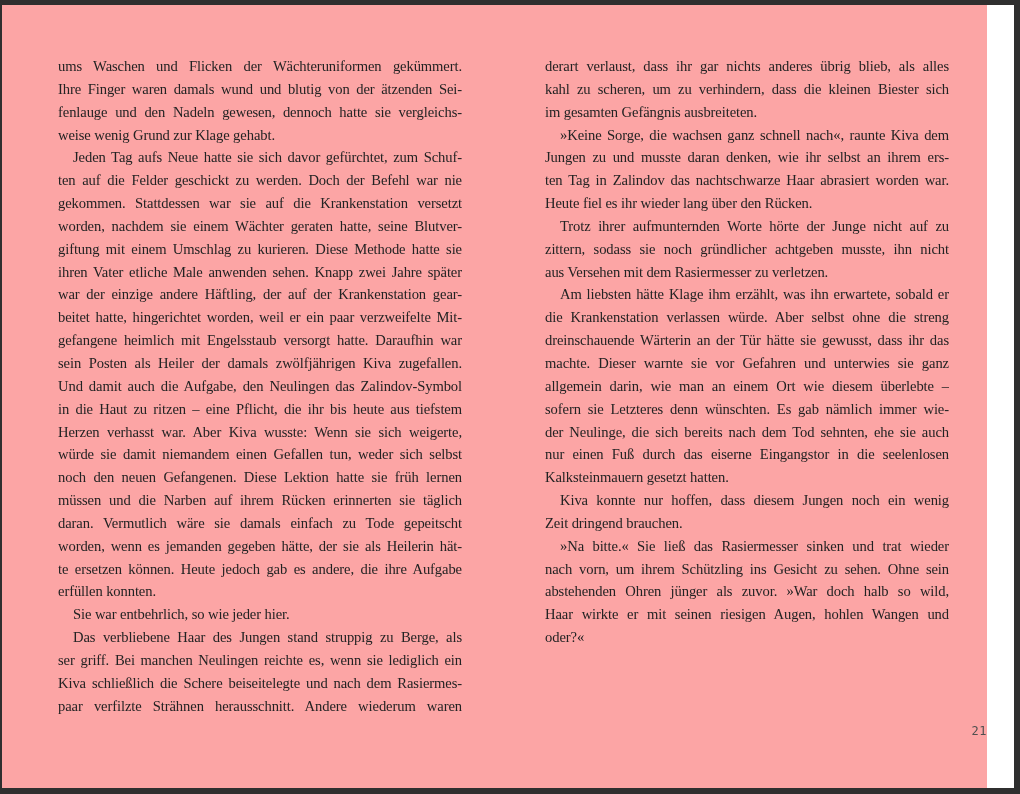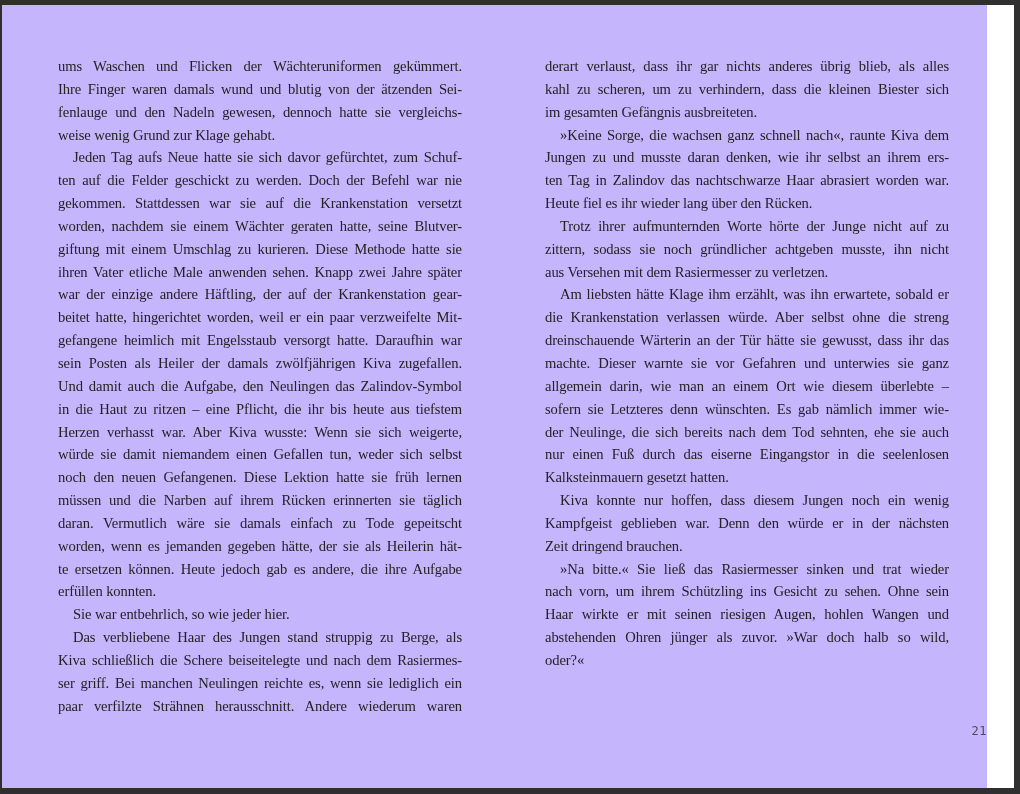--- a/index.html
+++ b/index.html
@@ -19,21 +19,21 @@
   .frame-top    { position: absolute; left: 0; top: 0;    width: 1020px; height: 5px;  background: #2f2f2f; }
   .frame-bottom { position: absolute; left: 0; top: 788px; width: 1020px; height: 6px; background: #2f2f2f; }
   .frame-left   { position: absolute; left: 0; top: 0;    width: 2px;  height: 794px; background: #2f2f2f; }
   .frame-right  { position: absolute; left: 1014px; top: 0; width: 6px; height: 794px; background: #2f2f2f; }
   .spine        { position: absolute; left: 510px; top: 0; width: 3px;  height: 794px; background: #2f2f2f; }
 
   .page {
     position: absolute;
     top: 5px;
     height: 783px;
-    background: #c4b5fd;
+    background: #fca5a5;
   }
   .page-left  { left: 2px;   width: 508px; }
   .page-right { left: 495px; width: 492px; }
 
   .page-text {
     position: absolute;
     top: 50px;
     width: 404px;
     color: #232323;
     font-size: 14.6px;
@@ -96,22 +96,22 @@
         <div class="line">Herzen verhasst war. Aber Kiva wusste: Wenn sie sich weigerte,</div>
         <div class="line">würde sie damit niemandem einen Gefallen tun, weder sich selbst</div>
         <div class="line">noch den neuen Gefangenen. Diese Lektion hatte sie früh lernen</div>
         <div class="line">müssen und die Narben auf ihrem Rücken erinnerten sie täglich</div>
         <div class="line">daran. Vermutlich wäre sie damals einfach zu Tode gepeitscht</div>
         <div class="line">worden, wenn es jemanden gegeben hätte, der sie als Heilerin hät-</div>
         <div class="line">te ersetzen können. Heute jedoch gab es andere, die ihre Aufgabe</div>
         <div class="line last">erfüllen konnten.</div>
         <div class="line indent last">Sie war entbehrlich, so wie jeder hier.</div>
         <div class="line indent">Das verbliebene Haar des Jungen stand struppig zu Berge, als</div>
+        <div class="line">ser griff. Bei manchen Neulingen reichte es, wenn sie lediglich ein</div>
         <div class="line">Kiva schließlich die Schere beiseitelegte und nach dem Rasiermes-</div>
-        <div class="line">ser griff. Bei manchen Neulingen reichte es, wenn sie lediglich ein</div>
         <div class="line">paar verfilzte Strähnen herausschnitt. Andere wiederum waren</div>
       </div>
     <div class="page-number">20</div>
   </div>
 
   <div class="spine"></div>
 
   <div class="page page-right">
     <div class="page-text">
         <div class="line">derart verlaust, dass ihr gar nichts anderes übrig blieb, als alles</div>
@@ -127,23 +127,22 @@
         <div class="line indent">Am liebsten hätte Klage ihm erzählt, was ihn erwartete, sobald er</div>
         <div class="line">die Krankenstation verlassen würde. Aber selbst ohne die streng</div>
         <div class="line">dreinschauende Wärterin an der Tür hätte sie gewusst, dass ihr das</div>
         <div class="line">machte. Dieser warnte sie vor Gefahren und unterwies sie ganz</div>
         <div class="line">allgemein darin, wie man an einem Ort wie diesem überlebte –</div>
         <div class="line">sofern sie Letzteres denn wünschten. Es gab nämlich immer wie-</div>
         <div class="line">der Neulinge, die sich bereits nach dem Tod sehnten, ehe sie auch</div>
         <div class="line">nur einen Fuß durch das eiserne Eingangstor in die seelenlosen</div>
         <div class="line last">Kalksteinmauern gesetzt hatten.</div>
         <div class="line indent">Kiva konnte nur hoffen, dass diesem Jungen noch ein wenig</div>
-        <div class="line">Kampfgeist geblieben war. Denn den würde er in der nächsten</div>
         <div class="line last">Zeit dringend brauchen.</div>
         <div class="line indent">»Na bitte.« Sie ließ das Rasiermesser sinken und trat wieder</div>
         <div class="line">nach vorn, um ihrem Schützling ins Gesicht zu sehen. Ohne sein</div>
+        <div class="line">abstehenden Ohren jünger als zuvor. »War doch halb so wild,</div>
         <div class="line">Haar wirkte er mit seinen riesigen Augen, hohlen Wangen und</div>
-        <div class="line">abstehenden Ohren jünger als zuvor. »War doch halb so wild,</div>
         <div class="line last">oder?«</div>
       </div>
     <div class="page-number">21</div>
   </div>
 </div>
 
 </body></html>

